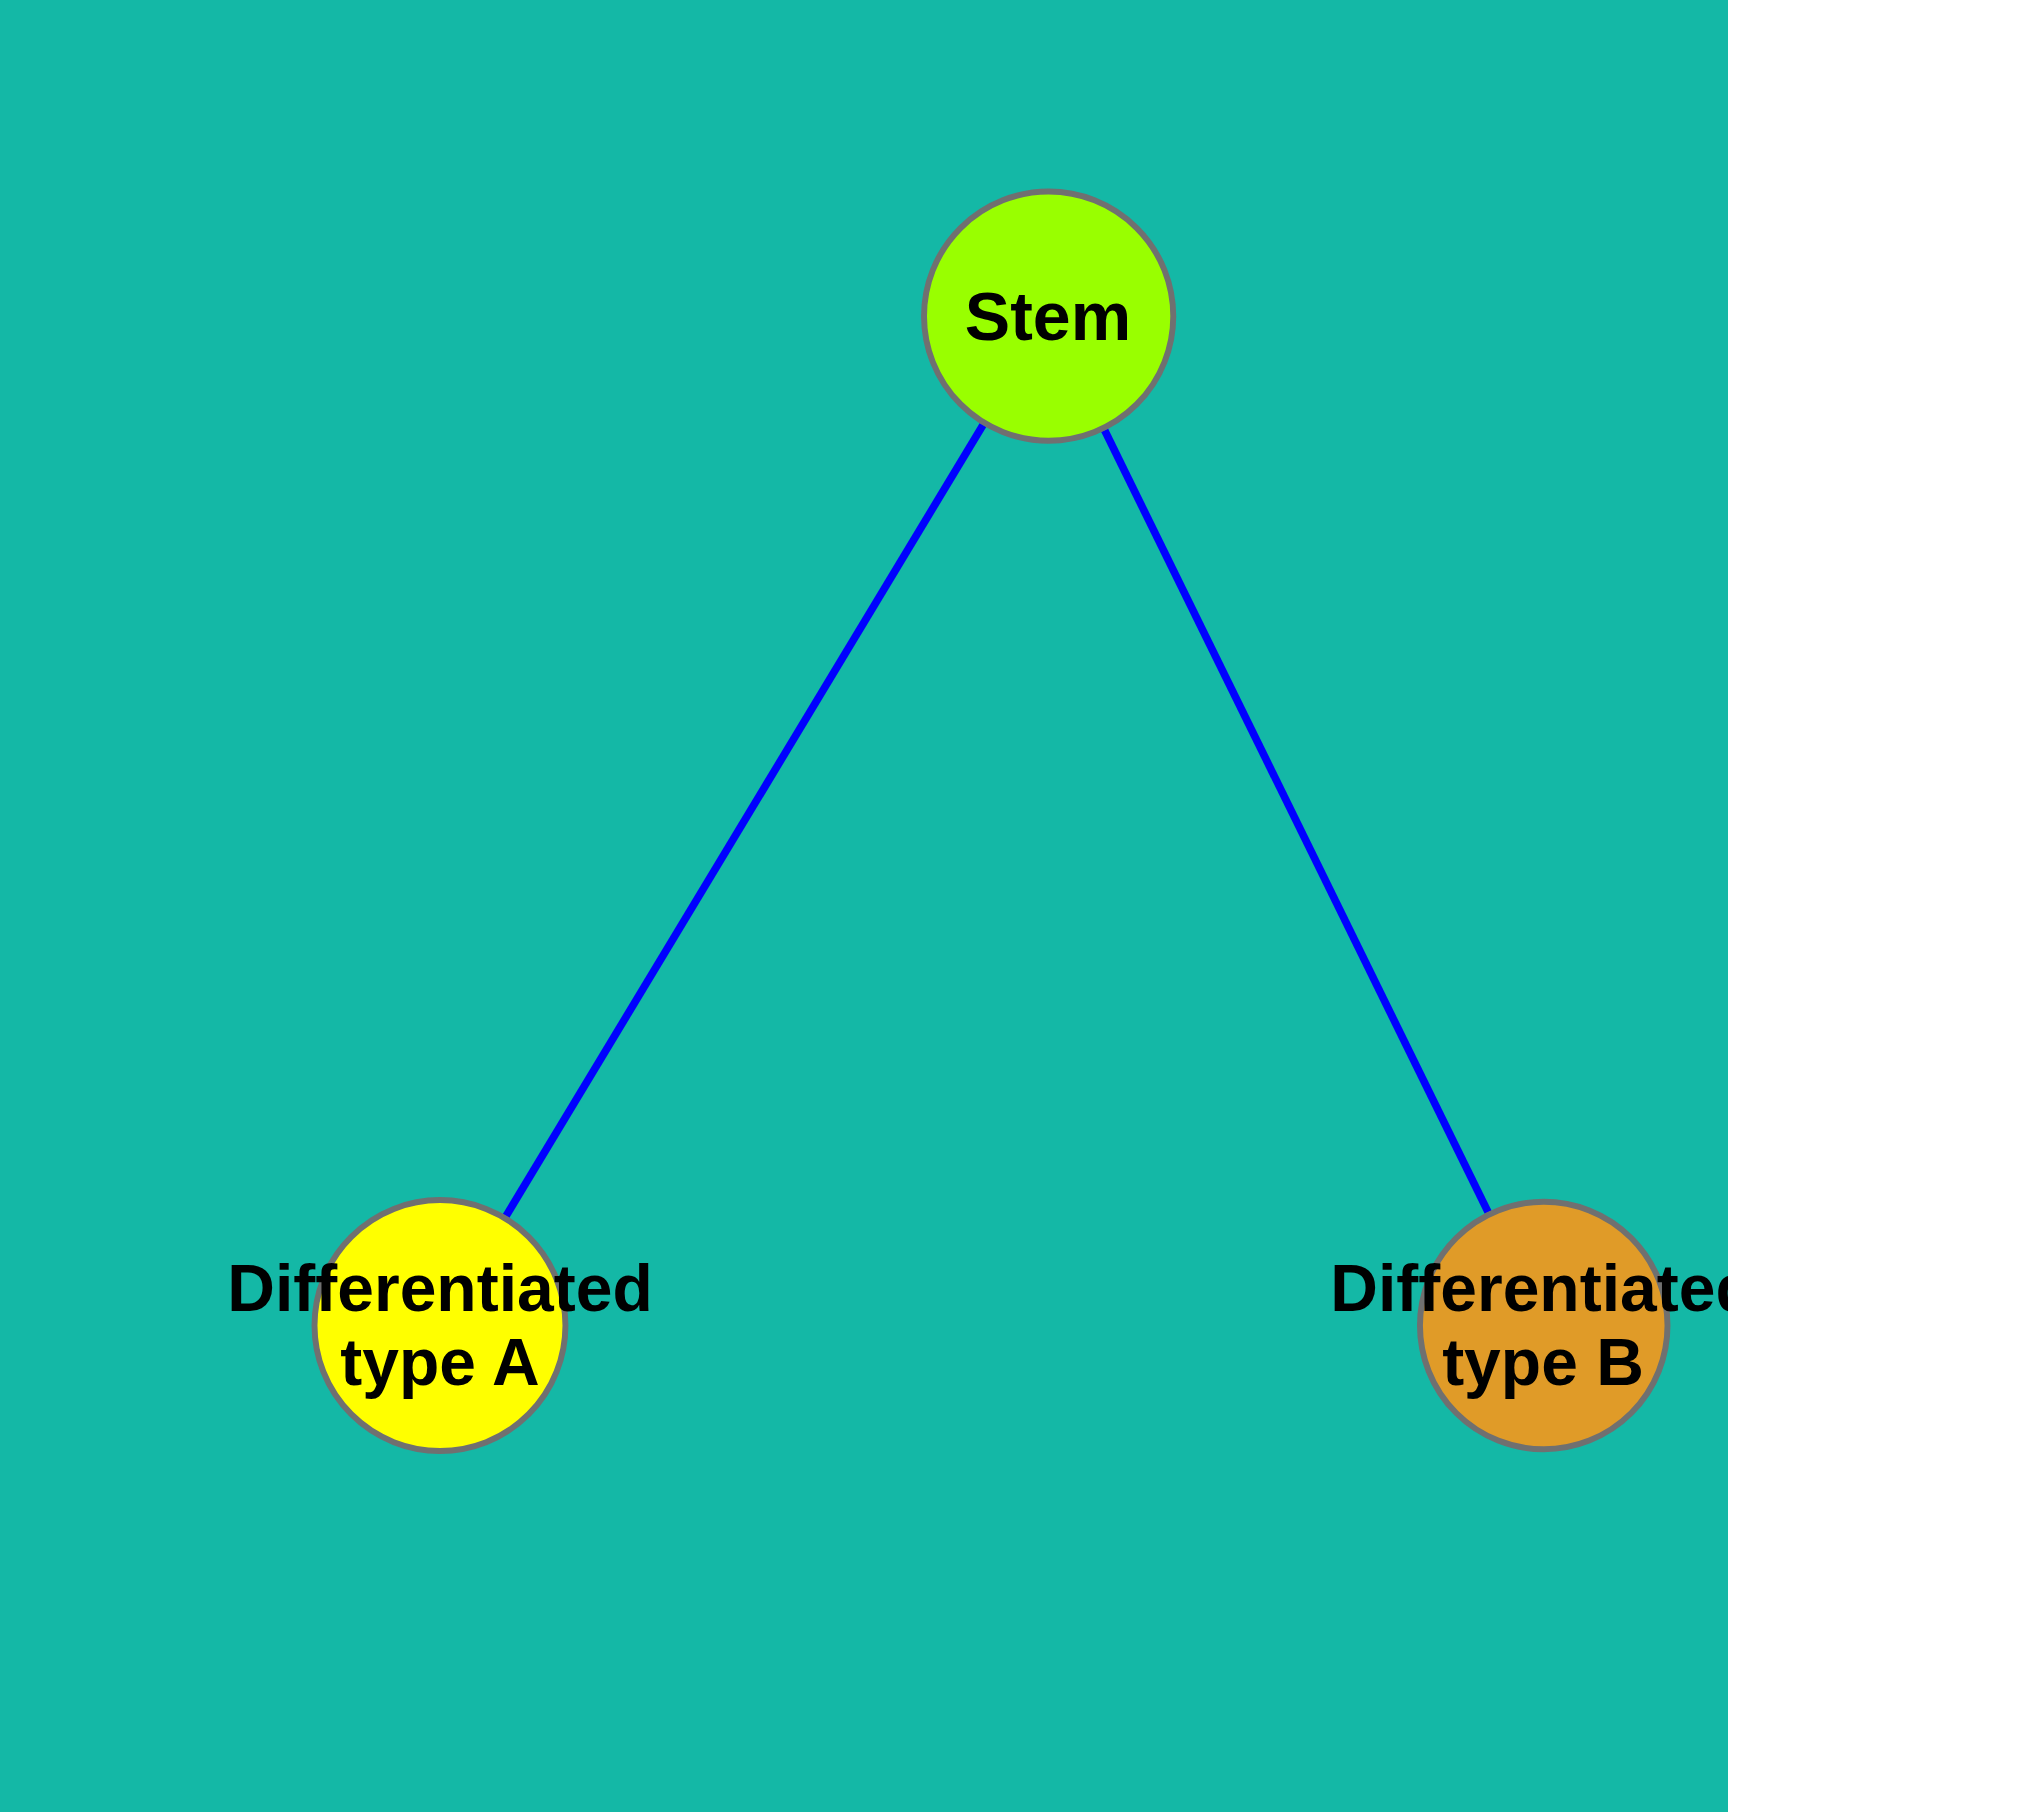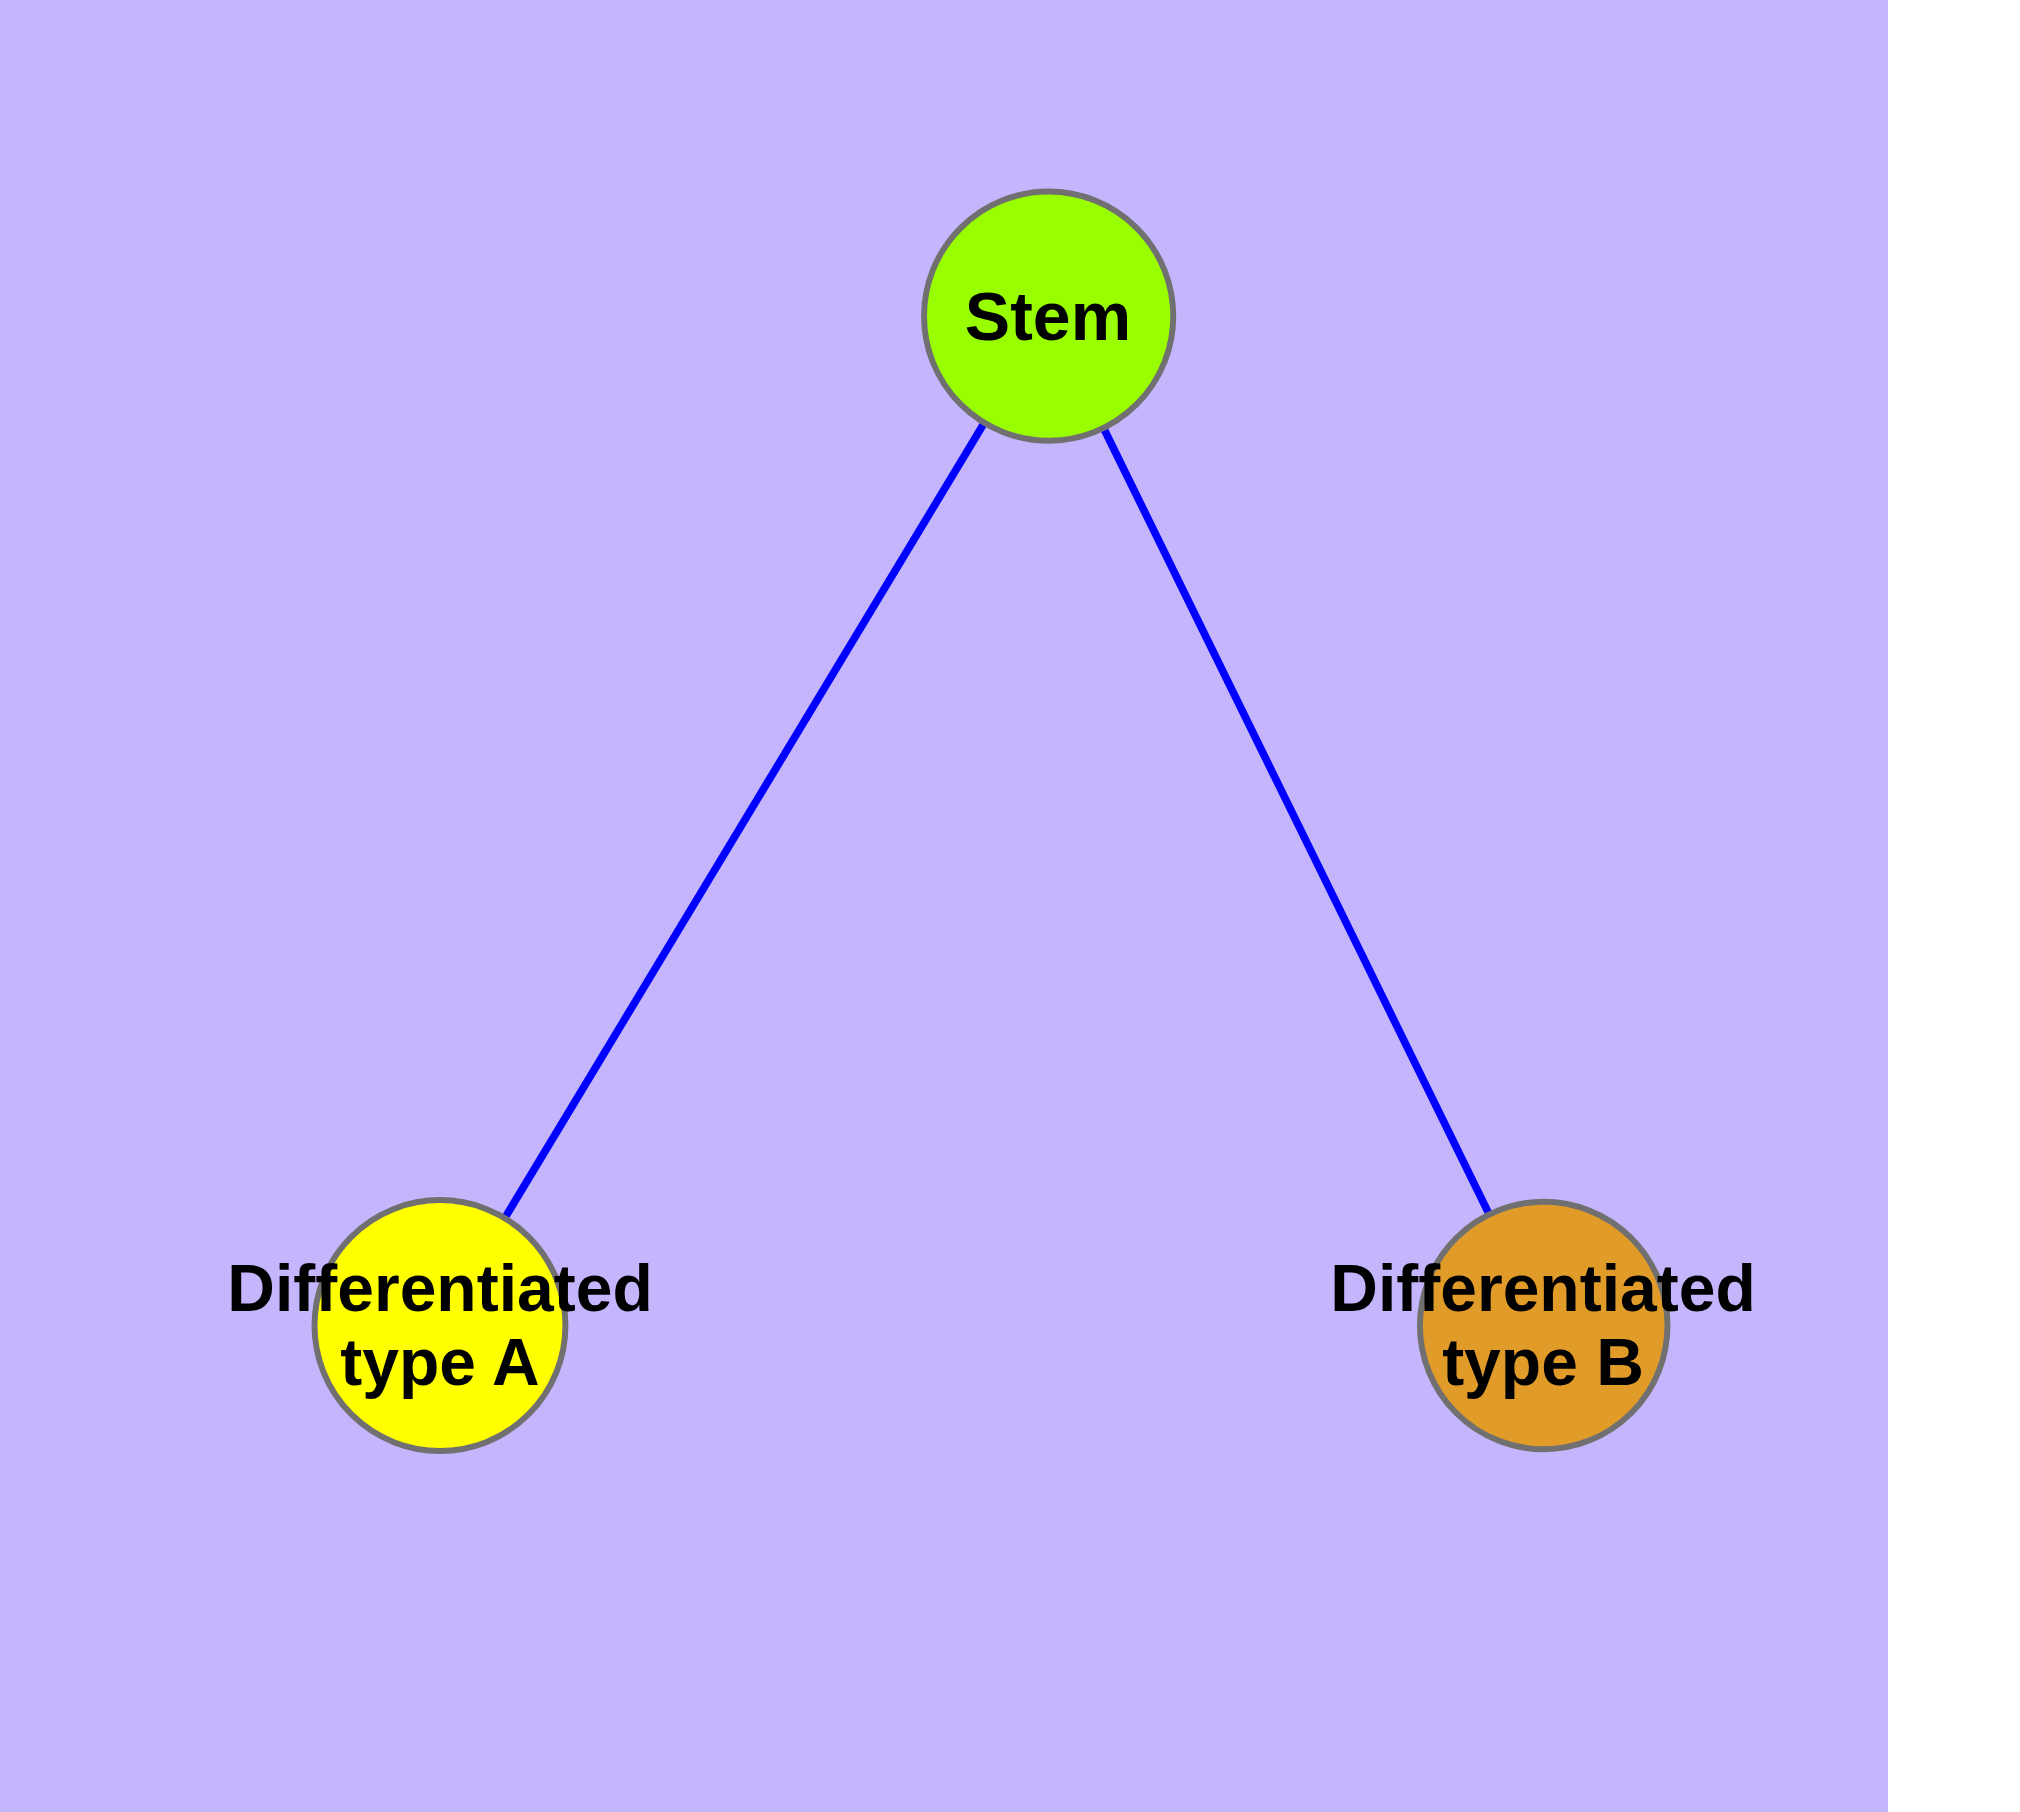--- a/index.html
+++ b/index.html
@@ -37,21 +37,21 @@
     pointer-events: none;
     -webkit-font-smoothing: antialiased;
   }
   .node-label.small {
     font-size: 68px;
   }
 </style>
 </head>
 <body>
 
-<div id="stage" style="width: 1888px; height: 1812px; background: #c4b5fd;">
+<div id="stage" style="width: 1728px; height: 1812px; background: #14b8a6;">
 
   <svg id="graph-svg" viewBox="0 0 2384 2138" preserveAspectRatio="none" aria-hidden="true">
     <g>
       <line class="edge" id="edge-0" x1="1159.5561550068112" y1="501.46186544134787" x2="596.9601372931434" y2="1434.6817221223764" stroke="#0000ff" stroke-width="9" stroke-linecap="butt"></line>
       <line class="edge" id="edge-1" x1="1303.0396715020438" y1="507.6802204776268" x2="1755.4005929746365" y2="1430.2176476588907" stroke="#0000ff" stroke-width="9" stroke-linecap="butt"></line>
     </g>
     <g>
       <circle class="node" id="node-0" cx="1237" cy="373" r="147" fill="#99ff00" stroke="#707070" stroke-width="7"></circle>
       <circle class="node" id="node-1" cx="519" cy="1564" r="148" fill="#ffff00" stroke="#707070" stroke-width="7"></circle>
       <circle class="node" id="node-2" cx="1821" cy="1564" r="146" fill="#e09b28" stroke="#707070" stroke-width="7"></circle>

